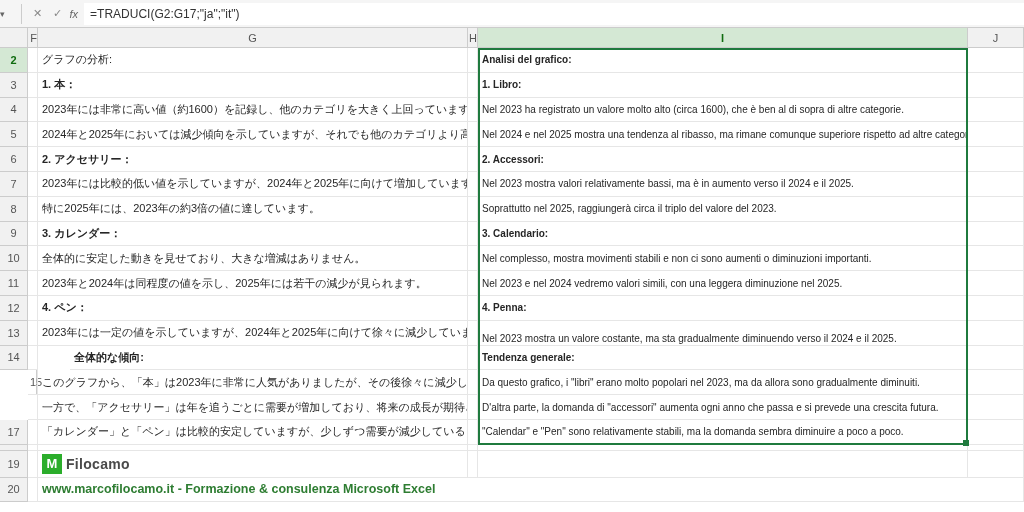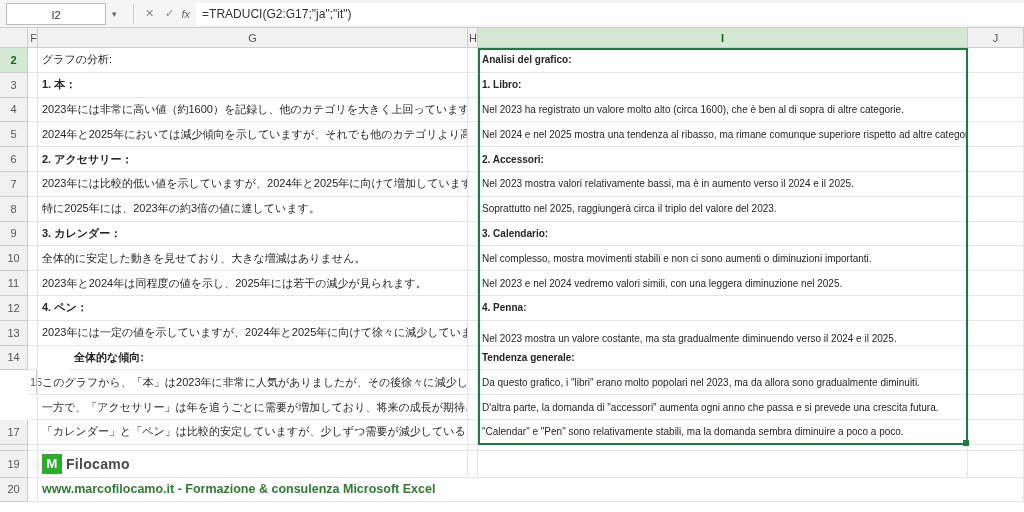--- a/index.html
+++ b/index.html
@@ -128,21 +128,20 @@
     color: #2e7d32;
     font-weight: 700;
     font-size: 12.5px;
     display: flex; align-items: center;
   }
 </style>
 </head>
 <body>
 
 <div class="formula-bar">
-  <div class="name-box">I2</div>
   <span class="name-box-dd">▾</span>
   <div class="fx-divider"></div>
   <span class="fx-btn">✕</span>
   <span class="fx-btn">✓</span>
   <span class="fx-label">fx</span>
   <div class="formula-input">=TRADUCI(G2:G17;"ja";"it")</div>
 </div>
 
 <div class="grid">
 

